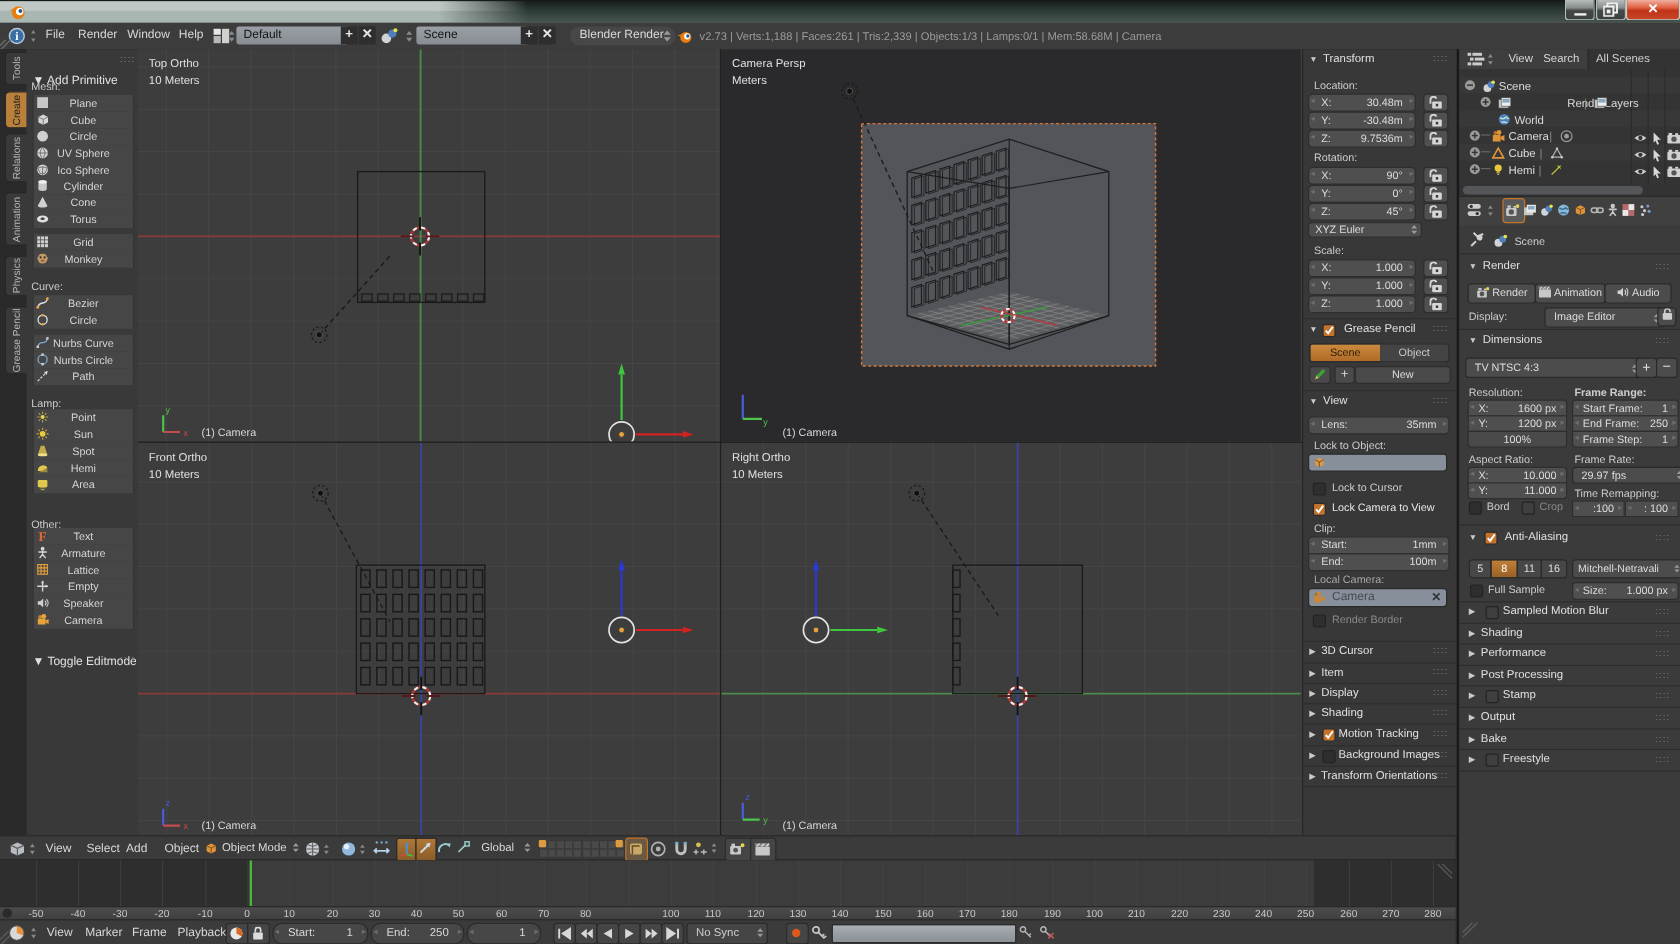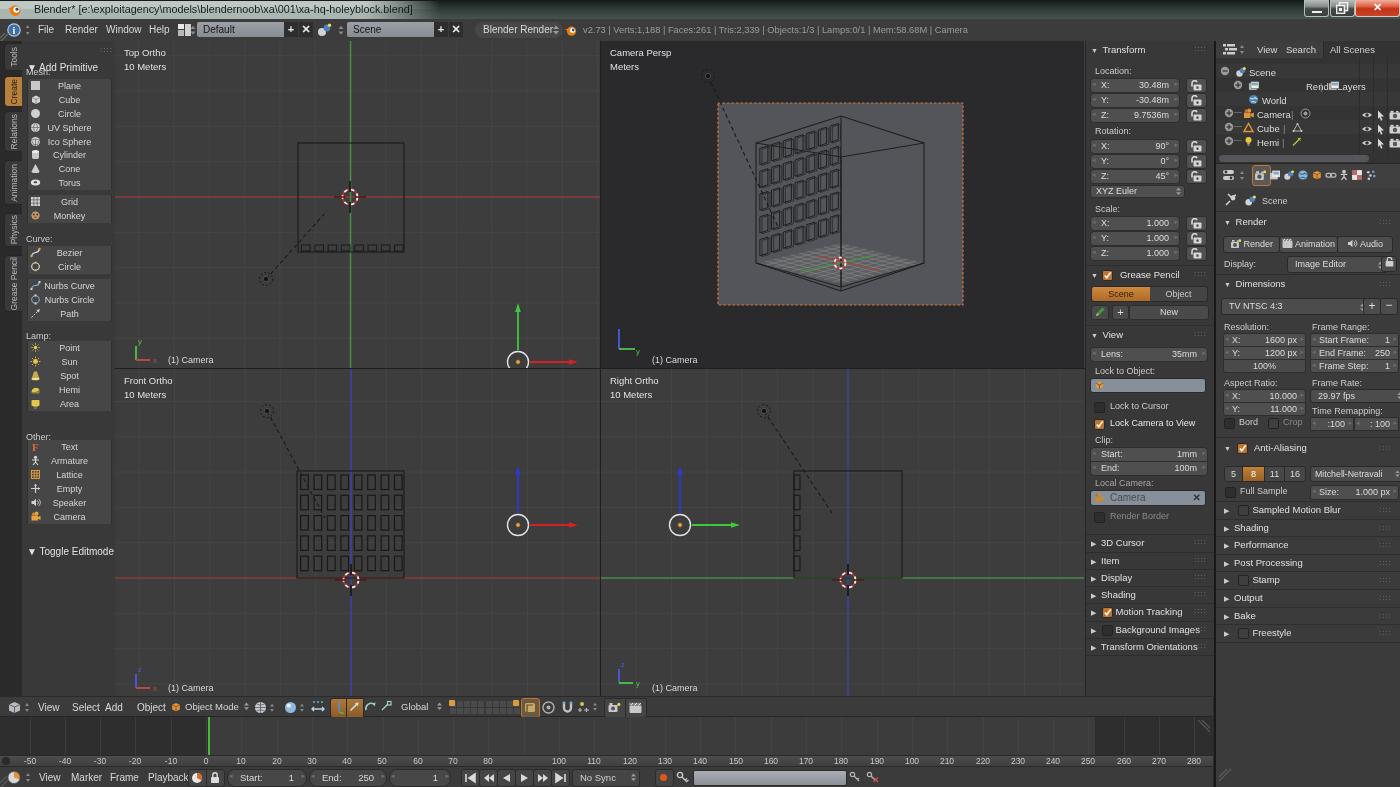--- a/index.html
+++ b/index.html
@@ -78,21 +78,20 @@
 
 <div id="titlebar" class="abs">
   <div class="hl"></div>
       <div class="hl2"></div>
   <svg class="abs" style="left:7px;top:2px" width="15" height="15" viewBox="0 0 15 15">
     <circle cx="8.2" cy="8.6" r="5.3" fill="#e87d0d"></circle>
     <circle cx="9.4" cy="7.6" r="3.1" fill="#fff"></circle>
     <circle cx="10" cy="7.2" r="1.6" fill="#265787"></circle>
     <path d="M1 6.5 L8 4.5 L5 8 Z" fill="#e87d0d"></path>
   </svg>
-  <div class="txt">Blender* [e:\exploitagency\models\blendernoob\xa\001\xa-hq-holeyblock.blend]</div>
   <div class="winbtn" style="left:1304px;width:23px;">
     <div style="position:absolute;left:7px;bottom:3px;width:10px;height:2.5px;background:#f0f0f0;"></div>
       </div>
   <div class="winbtn" style="left:1330px;width:23px;">
     <svg style="position:absolute;left:5px;top:2px" width="13" height="12" viewBox="0 0 13 12">
     <rect x="3.5" y="0.5" width="8" height="8" fill="none" stroke="#f0f0f0" stroke-width="1.6"></rect>
     <rect x="0.5" y="3.5" width="8" height="8" fill="#565a58" stroke="#f0f0f0" stroke-width="1.6"></rect>
     <rect x="3" y="6" width="3" height="3" fill="#f0f0f0"></rect>
         </svg>
       </div>
@@ -1102,21 +1101,21 @@
           <path d="M2 3.5 L2 2.2 A2 2 0 0 1 6 2.2 L6 2.8" stroke="#cfcfcf" stroke-width="1.2" fill="none"></path>
         </svg></div>
 <div class="psep" style="top:233px;"></div>
 <div class="phdr" style="top:237px;"><span class="tri">▼</span> Dimensions<span class="pdots">::::</span></div>
 <div class="pdrop" style="left:5px;top:257px;width:140px;height:15px;line-height:15px;">TV NTSC 4:3<svg class="abs" style="right:3px;top:4px" width="7" height="9" viewBox="0 0 7 9">
           <path d="M1 3.4 L6 3.4 L3.5 0.6 Z M1 5.2 L6 5.2 L3.5 8 Z" fill="#999"></path>
         </svg></div>
 <div class="pbtn" style="left:147px;top:257px;width:16px;height:15px;line-height:14px;text-align:center;font-size:12px;">+</div>
 <div class="pbtn" style="left:164px;top:257px;width:16px;height:15px;line-height:13px;text-align:center;font-size:12px;">−</div>
 <div class="ptxt" style="left:8px;top:281px;">Resolution:</div>
-<div class="ptxt" style="left:96px;top:281px;">Frame Range:</div>
+<div class="ptxt" style="left:96px;top:281px;font-weight:bold;">Frame Range:</div>
 <div class="abs nf" style="left:7px;top:292px;width:81px;height:12px;border-radius:3px 3px 0 0;">
         <span class="nfl" style="left:8px;">X:</span>
         <span class="nfv" style="right:8px;">1600 px</span>
         <span class="arl">◂</span>
         <span class="arr">▸</span>
       </div>
 <div class="abs nf" style="left:7px;top:305px;width:81px;height:12px;border-radius:0;">
         <span class="nfl" style="left:8px;">Y:</span>
         <span class="nfv" style="right:8px;">1200 px</span>
         <span class="arl">◂</span>

